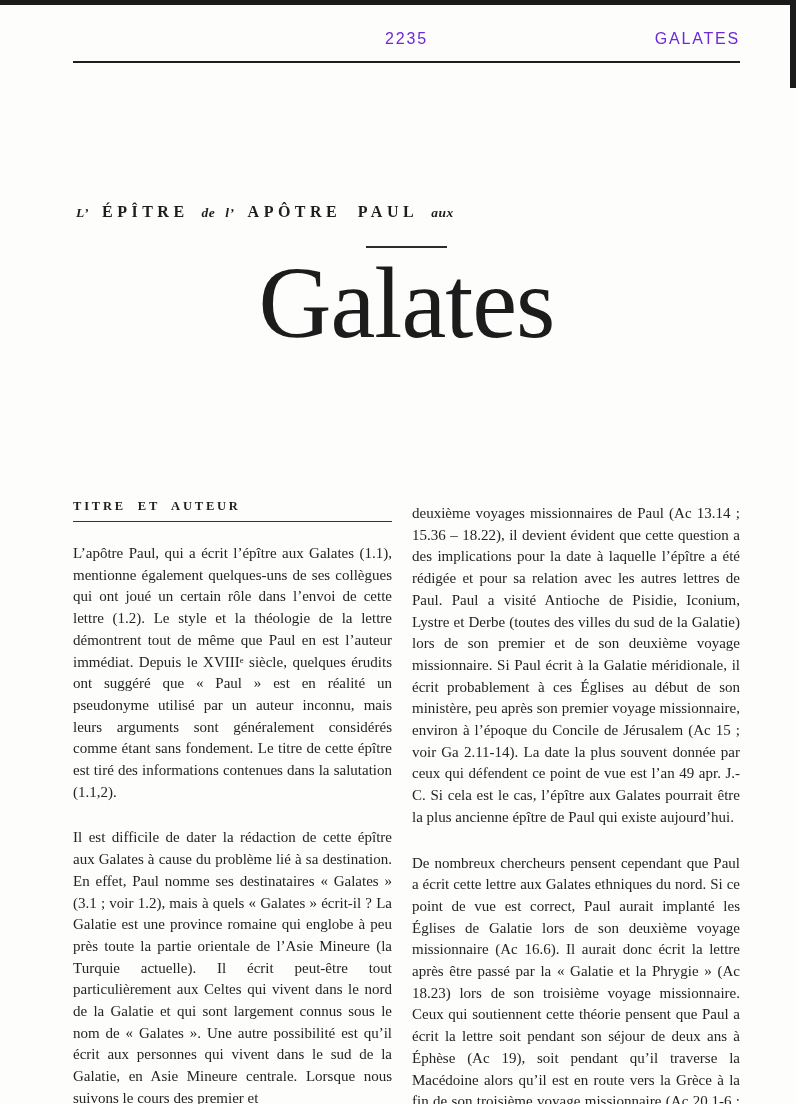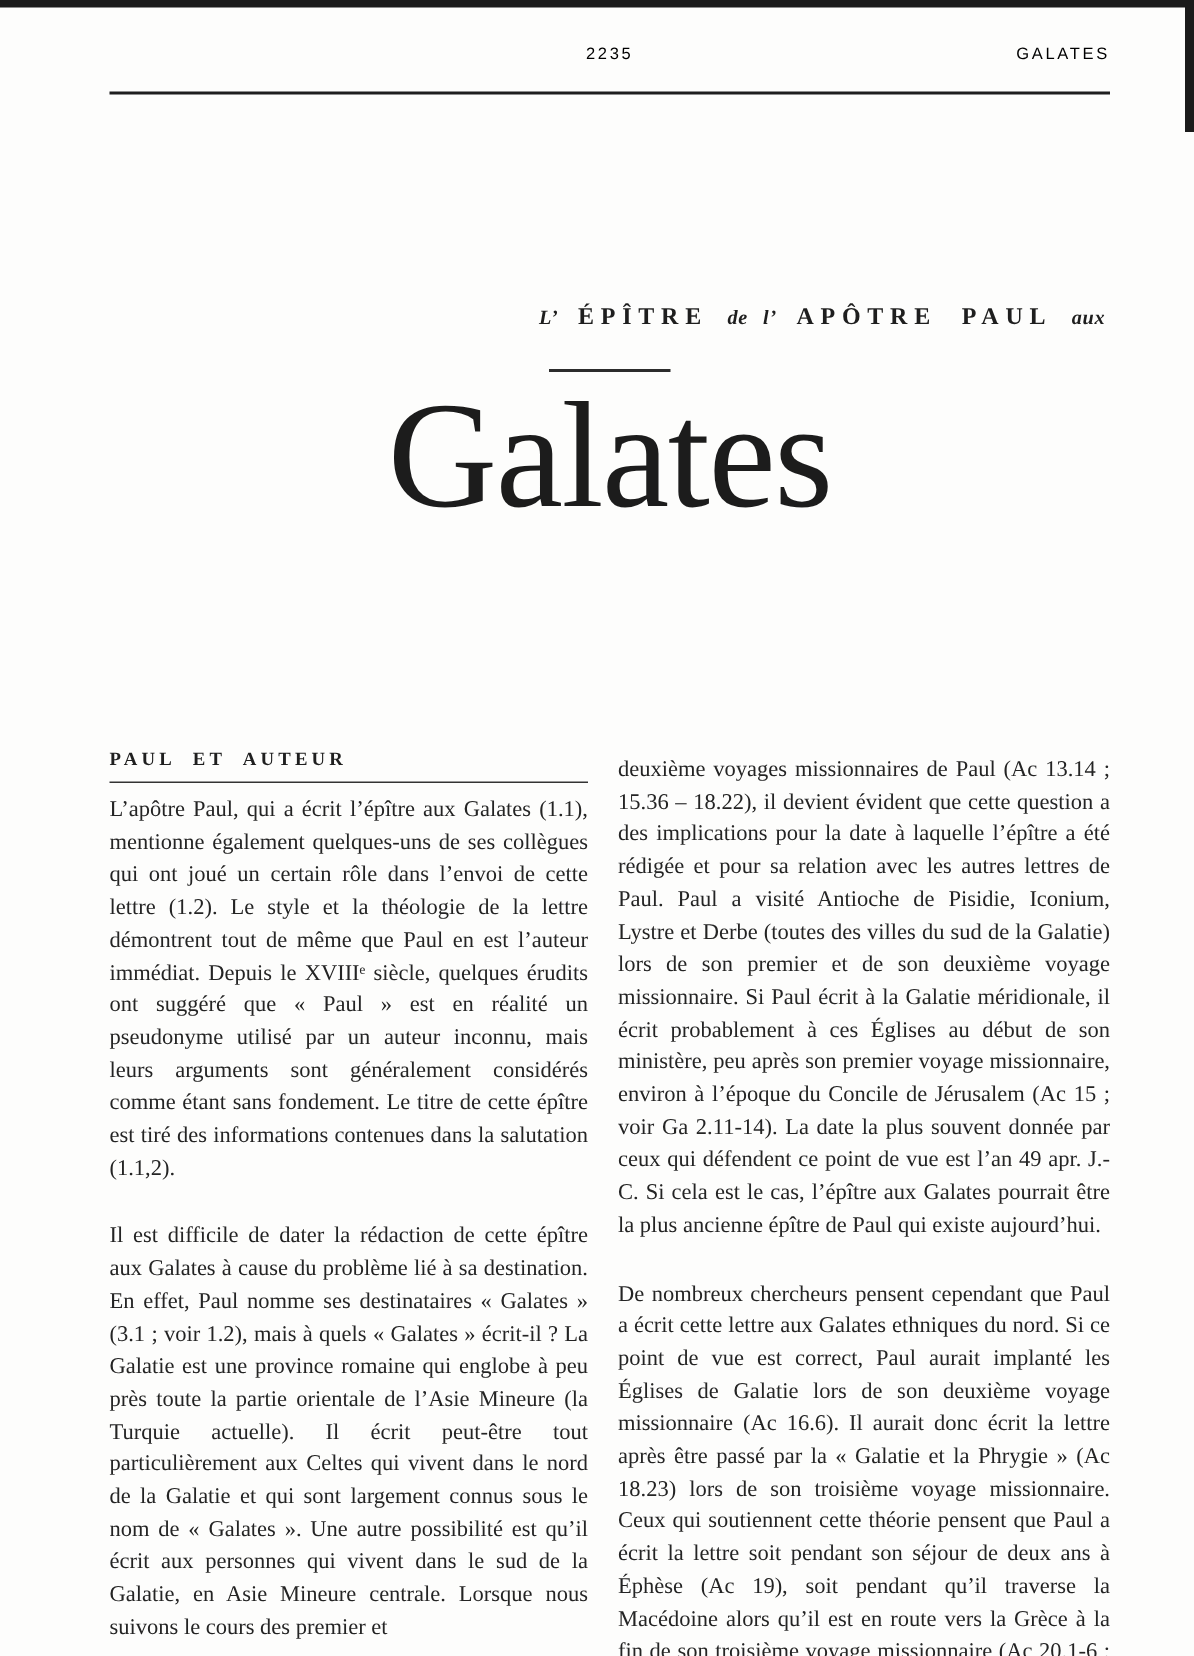--- a/index.html
+++ b/index.html
@@ -24,36 +24,36 @@
   }
   .edge-right {
     position: absolute; top: 0; right: 0;
     width: 6px; height: 88px;
     background: #1b1b1b;
   }
   
   .header {
     position: absolute; top: 30px; left: 73px; width: 667px; height: 18px;
     font-family: "Liberation Sans", "DejaVu Sans", sans-serif;
-    font-size: 11px; color: #000000; letter-spacing: 1.8px;
+    font-size: 16px; color: #6d28d9; letter-spacing: 1.8px;
   }
   .page-number {
     position: absolute; left: 0; width: 100%; text-align: center;
   }
   .running-title {
     position: absolute; right: 0; top: 0;
   }
   .header-rule {
     position: absolute; top: 61px; left: 73px; width: 667px; height: 2px;
     background: #1f1f1f;
   }
   
   .kicker {
     position: absolute; top: 203px; left: 73px; width: 667px;
-    text-align: right; color: #1e1e1e; white-space: nowrap;
+    text-align: left; color: #1e1e1e; white-space: nowrap;
   }
   .kicker .caps {
     font-size: 16px; font-weight: 600; letter-spacing: 4.5px;
     word-spacing: 8px;
     margin: 0 6px;
   }
   .kicker .ital {
     font-style: italic; font-size: 13.5px; font-weight: 600;
     letter-spacing: 0.5px; margin: 0 3px;
   }
@@ -74,21 +74,21 @@
     display: grid; grid-template-columns: 319px 328px; column-gap: 20px;
   }
   .section + .section { margin-top: 24px; }
   .section-heading {
     font-size: 12.5px; font-weight: 700; letter-spacing: 2.8px;
     word-spacing: 6px; color: #1f1f1f;
     padding-bottom: 7px;
     border-bottom: 1.5px solid #333;
   }
   .body-par {
-    margin-top: 8px;
+    margin-top: 21px;
     font-size: 15px; line-height: 21.7px;
     text-align: justify;
     hyphens: auto; -webkit-hyphens: auto;
     color: #242424;
   }
   .right-col .body-par:first-child { margin-top: 4px; }
   .right-col .body-par + .body-par { margin-top: 24px; }
 </style>
 </head>
 <body>
@@ -113,21 +113,21 @@
     <span class="ital">aux</span>
   </div>
   <div class="kicker-rule"></div>
 
   <h1 class="main-title">Galates</h1>
 
   <div class="columns">
 
     <div class="left-col">
       <div class="section">
-        <h2 class="section-heading">PAUL ET AUTEUR</h2>
+        <h2 class="section-heading">TITRE ET AUTEUR</h2>
         <p class="body-par">L’apôtre Paul, qui a écrit l’épître aux Galates (1.1), mentionne également quelques-uns de ses collègues qui ont joué un certain rôle dans l’envoi de cette lettre (1.2). Le style et la théologie de la lettre démontrent tout de même que Paul en est l’auteur immédiat. Depuis le XVIIIᵉ siècle, quelques érudits ont suggéré que « Paul » est en réalité un pseudonyme utilisé par un auteur inconnu, mais leurs arguments sont généralement considérés comme étant sans fondement. Le titre de cette épître est tiré des informations contenues dans la salutation (1.1,2).</p>
       </div>
       <div class="section">
         <p class="body-par">Il est difficile de dater la rédaction de cette épître aux Galates à cause du problème lié à sa destination. En effet, Paul nomme ses destinataires « Galates » (3.1 ; voir 1.2), mais à quels « Galates » écrit-il ? La Galatie est une province romaine qui englobe à peu près toute la partie orientale de l’Asie Mineure (la Turquie actuelle). Il écrit peut-être tout particulièrement aux Celtes qui vivent dans le nord de la Galatie et qui sont largement connus sous le nom de « Galates ». Une autre possibilité est qu’il écrit aux personnes qui vivent dans le sud de la Galatie, en Asie Mineure centrale. Lorsque nous suivons le cours des premier et</p>
       </div>
     </div>
 
     <div class="right-col">
       <p class="body-par">deuxième voyages missionnaires de Paul (Ac 13.14 ; 15.36 – 18.22), il devient évident que cette question a des implications pour la date à laquelle l’épître a été rédigée et pour sa relation avec les autres lettres de Paul. Paul a visité Antioche de Pisidie, Iconium, Lystre et Derbe (toutes des villes du sud de la Galatie) lors de son premier et de son deuxième voyage missionnaire. Si Paul écrit à la Galatie méridionale, il écrit probablement à ces Églises au début de son ministère, peu après son premier voyage missionnaire, environ à l’époque du Concile de Jérusalem (Ac 15 ; voir Ga 2.11-14). La date la plus souvent donnée par ceux qui défendent ce point de vue est l’an 49 apr. J.-C. Si cela est le cas, l’épître aux Galates pourrait être la plus ancienne épître de Paul qui existe aujourd’hui.</p>
       <p class="body-par">De nombreux chercheurs pensent cependant que Paul a écrit cette lettre aux Galates ethniques du nord. Si ce point de vue est correct, Paul aurait implanté les Églises de Galatie lors de son deuxième voyage missionnaire (Ac 16.6). Il aurait donc écrit la lettre après être passé par la « Galatie et la Phrygie » (Ac 18.23) lors de son troisième voyage missionnaire. Ceux qui soutiennent cette théorie pensent que Paul a écrit la lettre soit pendant son séjour de deux ans à Éphèse (Ac 19), soit pendant qu’il traverse la Macédoine alors qu’il est en route vers la Grèce à la fin de son troisième voyage missionnaire (Ac 20.1-6 ; voir 2 Co 2.13). Si cela est le cas, Paul aurait écrit la lettre aux Galates probablement en 54 ou 55 apr. J.-C.</p>

